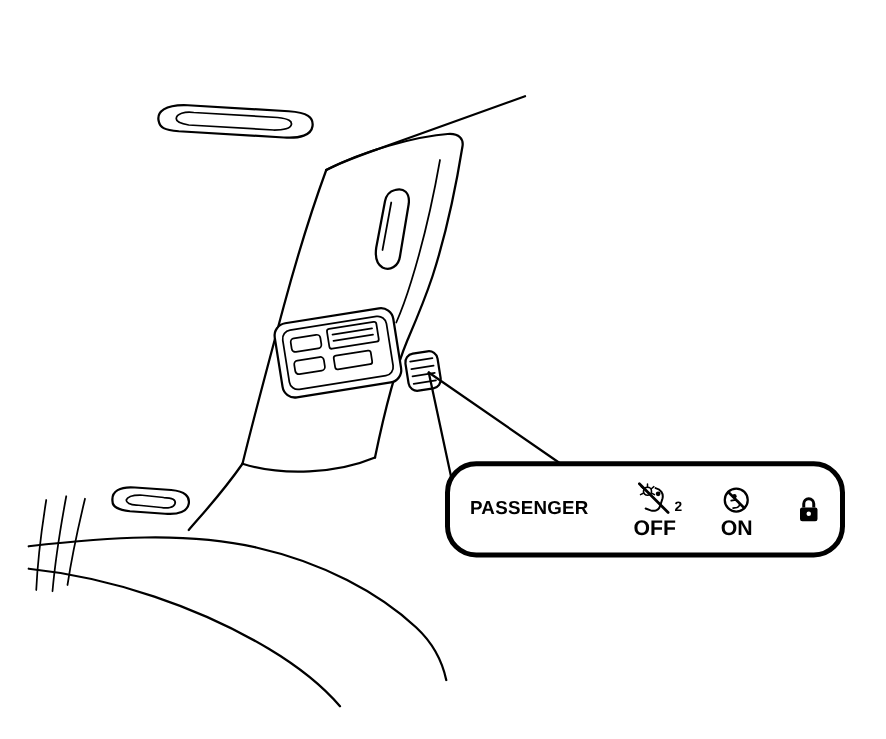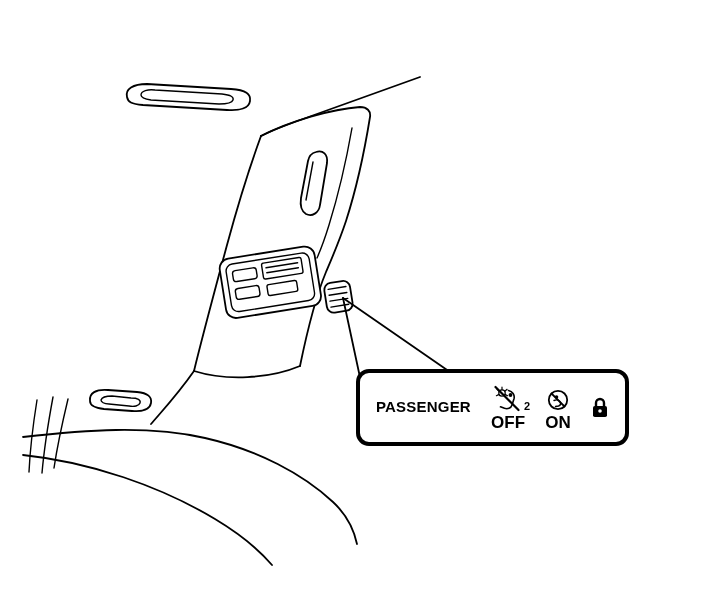--- a/index.html
+++ b/index.html
@@ -6,22 +6,22 @@
   .canvas{
     position:relative;width:709px;height:591px;background:#fff;
     font-family:"Liberation Sans",sans-serif;overflow:hidden;color:#000;
   }
   svg.art{position:absolute;left:0;top:0;}
   .line{fill:none;stroke:#000;stroke-width:1.8;stroke-linecap:round;stroke-linejoin:round;}
   .thin{fill:none;stroke:#000;stroke-width:1.4;stroke-linecap:round;stroke-linejoin:round;}
   .whitefill{fill:#fff;stroke:#000;stroke-width:1.8;stroke-linejoin:round;}
 
   .callout{
-    position:absolute;left:356px;top:369px;width:273px;height:77px;
-    border:4px solid #000;border-radius:13px;background:#fff;
+    position:absolute;left:356px;top:369px;width:320px;height:77px;
+    border:4px solid #000;border-radius:25px;background:#fff;
     display:flex;align-items:center;justify-content:space-between;
     padding:0 16px;box-sizing:border-box;
   }
   .callout-label{
     font-weight:bold;font-size:15px;line-height:1.25;text-align:center;
     letter-spacing:.2px;white-space:nowrap;
   }
   .pos{display:flex;flex-direction:column;align-items:center;}
   .icon-wrap{position:relative;height:30px;display:flex;align-items:flex-end;}
   .sub2{position:absolute;right:-8px;bottom:0;font-size:11px;font-weight:bold;}

